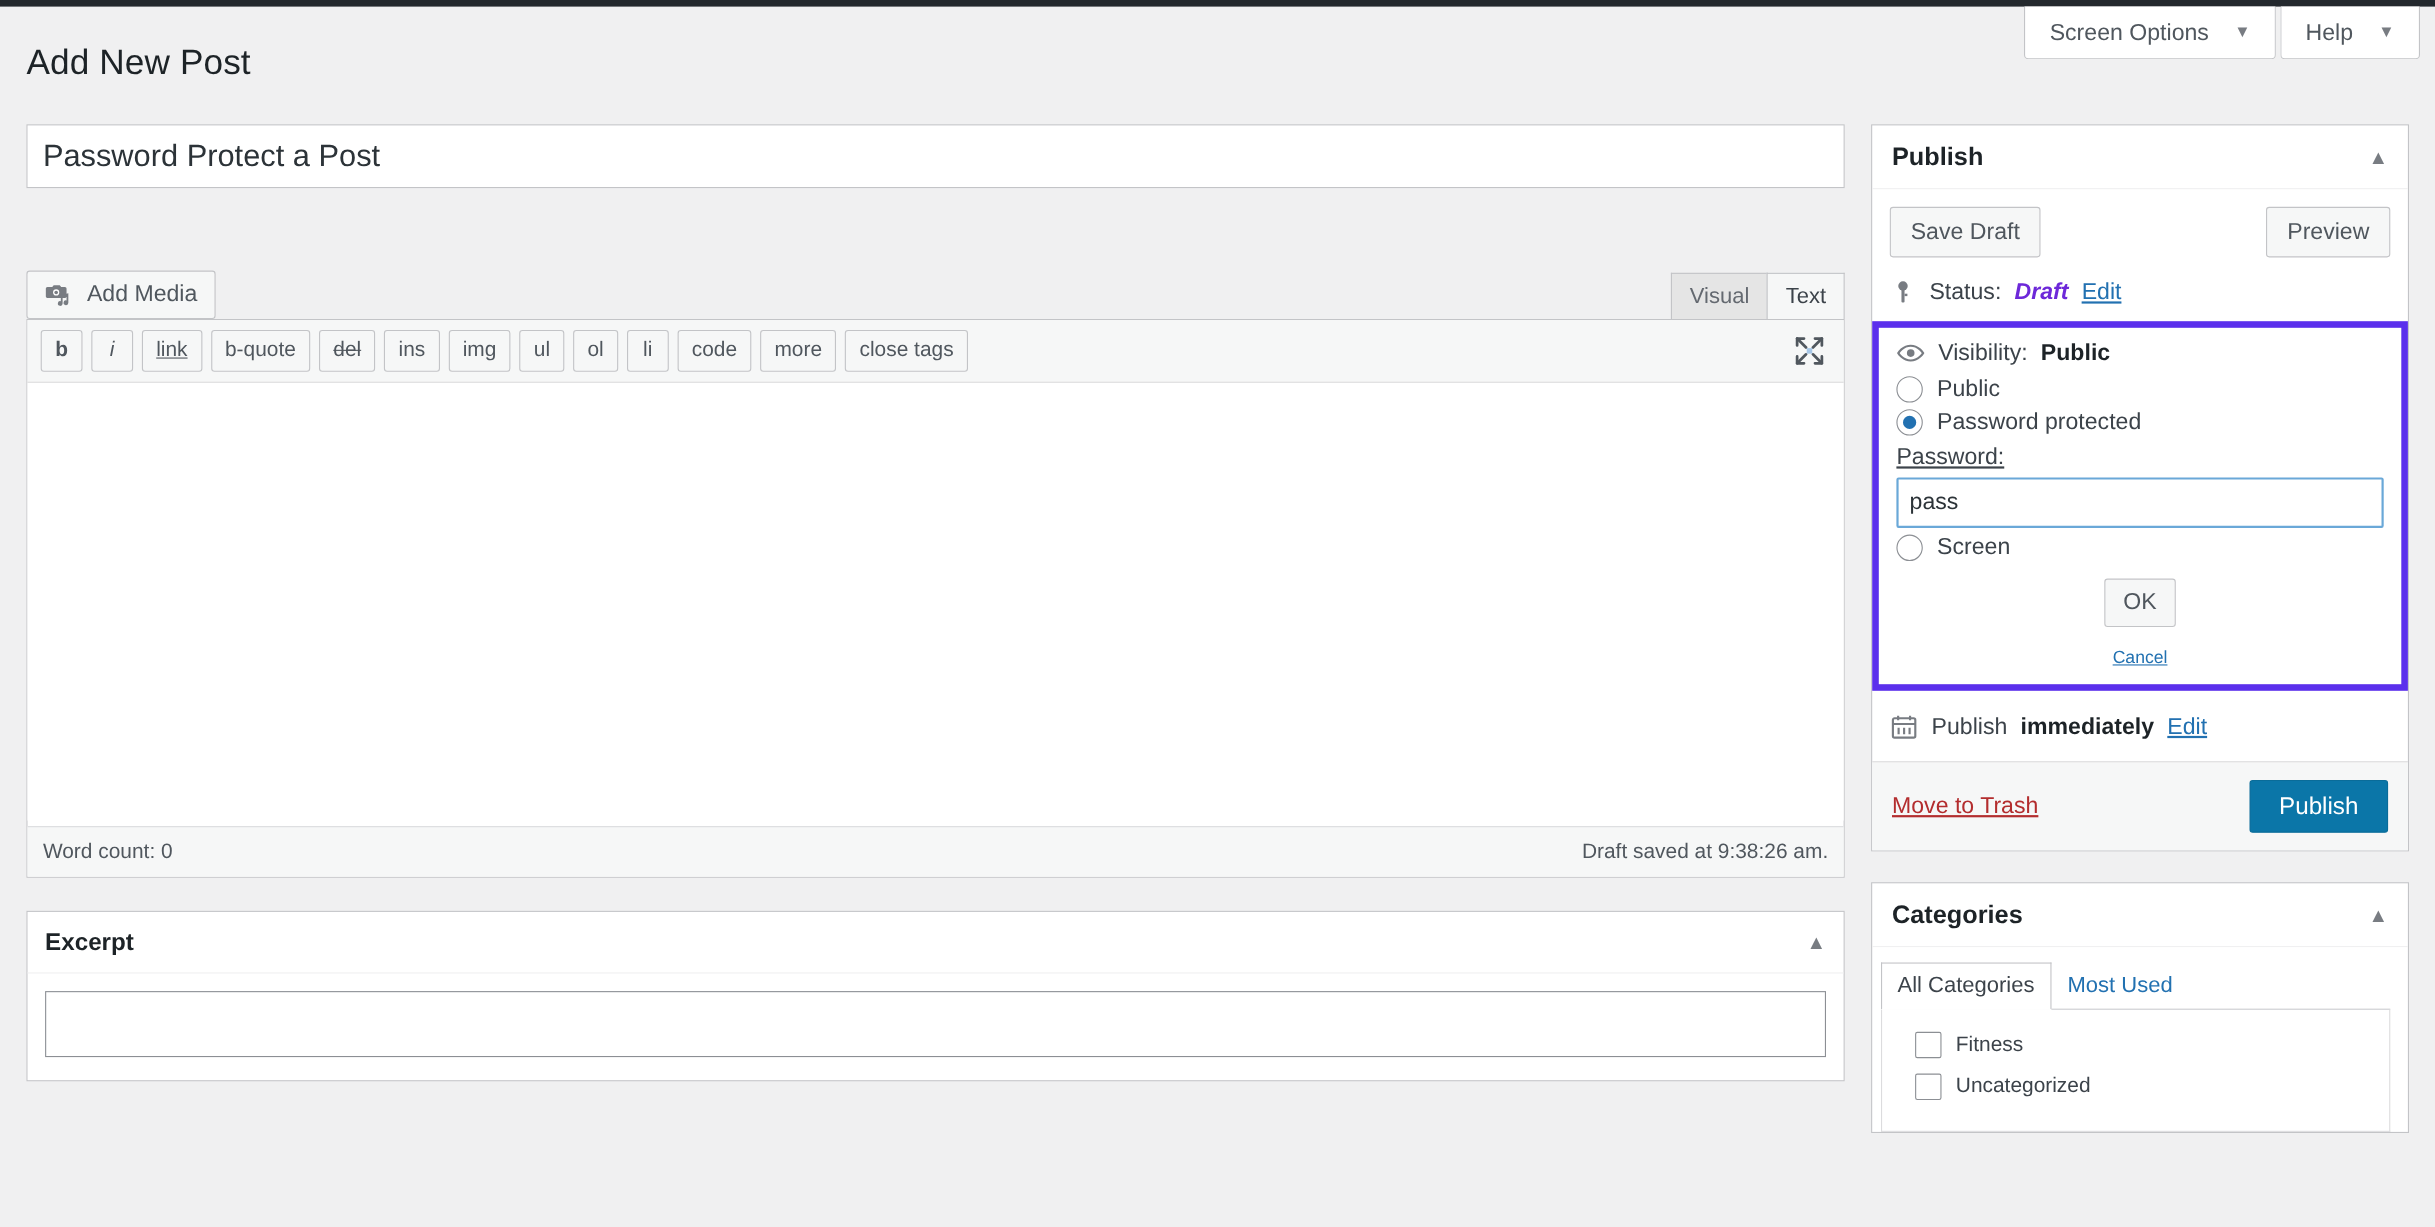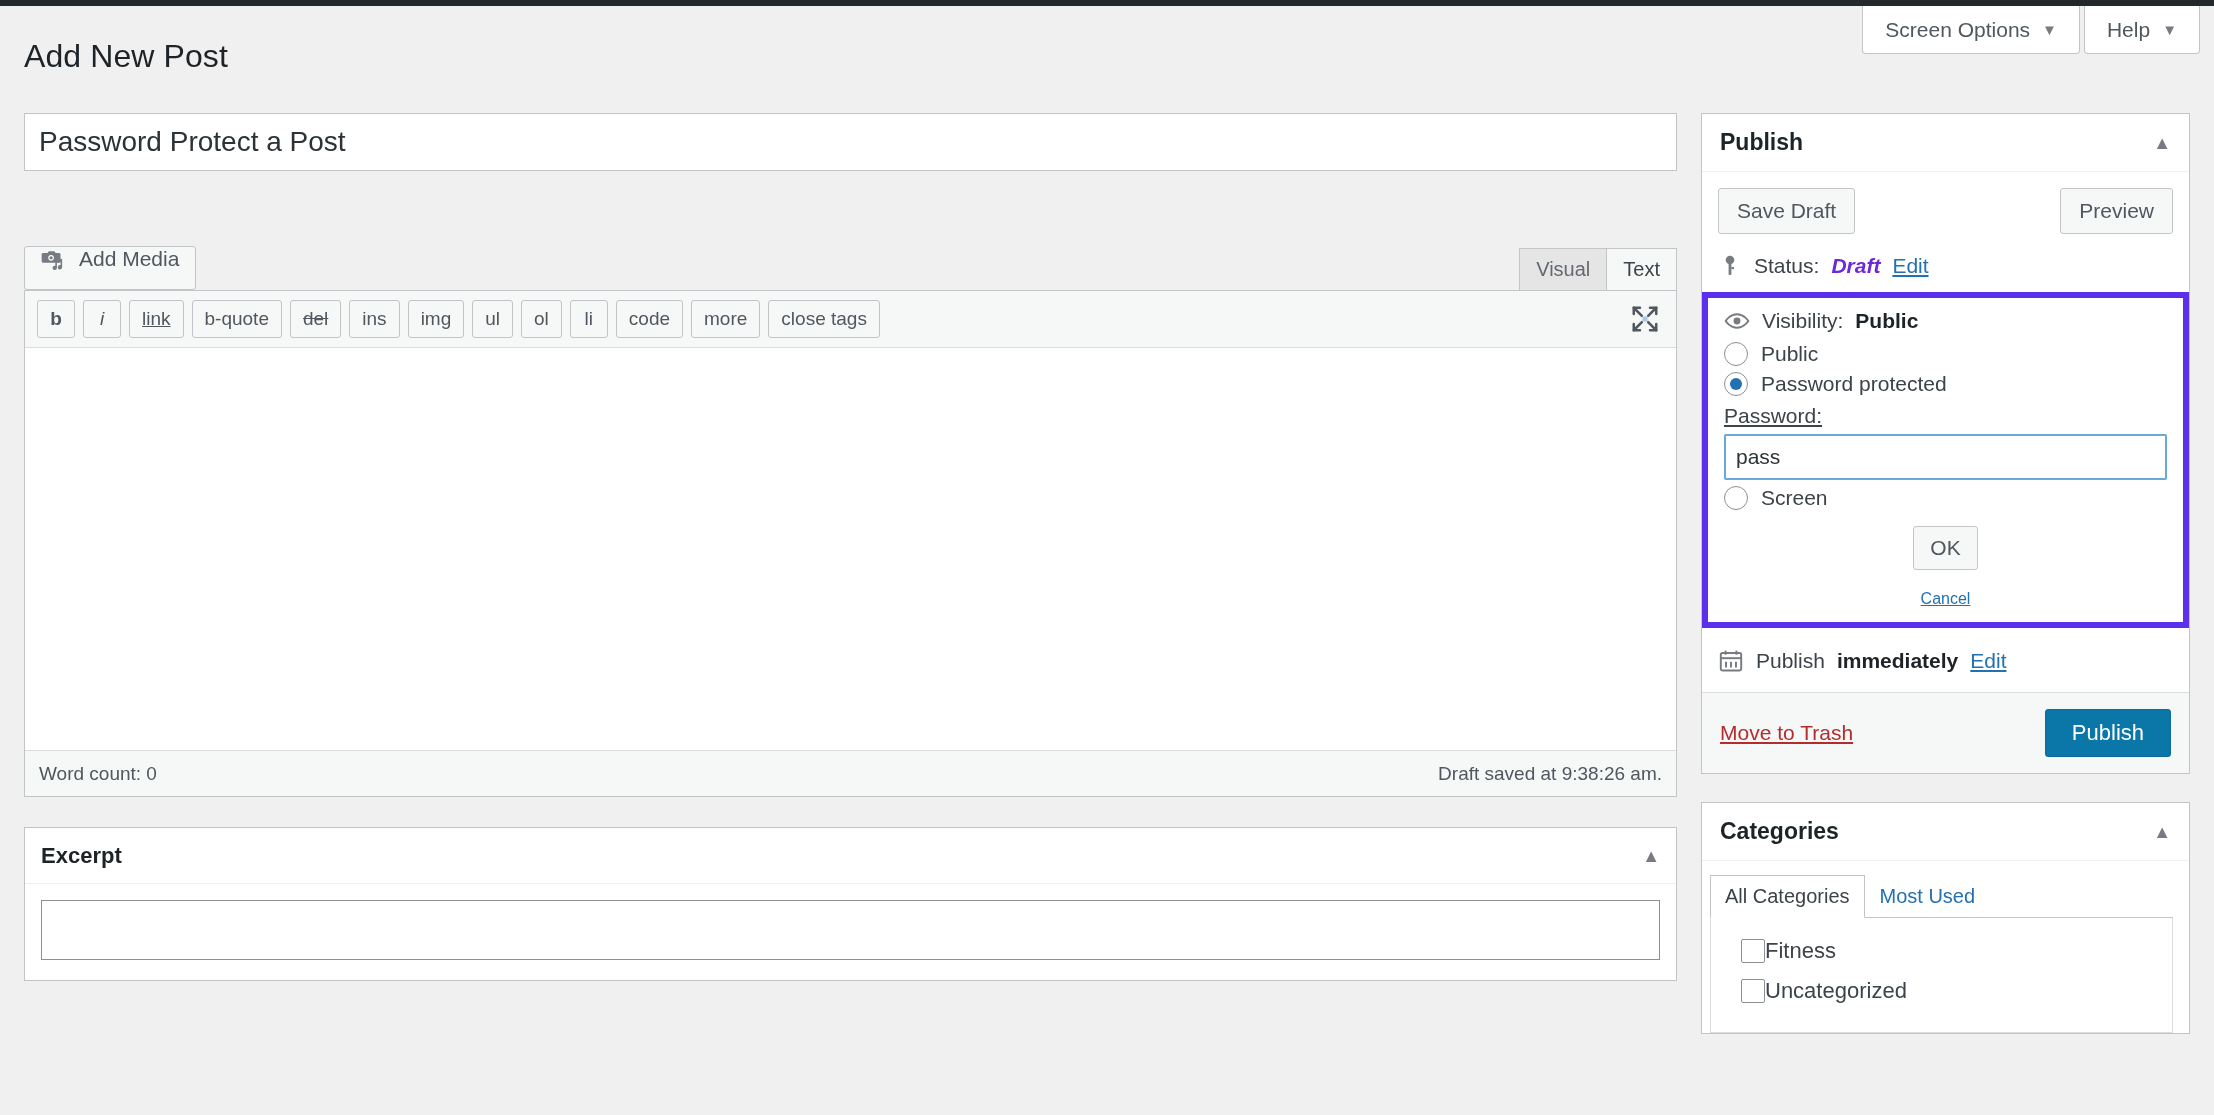--- a/index.html
+++ b/index.html
@@ -36,21 +36,21 @@
   }
   .meta-btn {
     background: #fff;
     border: 1px solid #c3c4c7;
     border-top: none;
     border-radius: 0 0 4px 4px;
     height: 48px;
     padding: 0 22px;
     display: flex;
     align-items: center;
-    gap: 12px;
+    gap: 23px;
     font-size: 21px;
     color: #50575e;
     cursor: pointer;
     white-space: nowrap;
   }
   .meta-btn .caret {
     font-size: 15px;
     color: #787c82;
     line-height: 1;
   }
@@ -104,21 +104,21 @@
     height: 56px;
   }
 
   .add-media-btn {
     background: #f6f7f7;
     border: 1px solid #c3c4c7;
     border-radius: 3px;
     height: 44px;
     padding: 0 16px;
     display: flex;
-    align-items: flex-start;
+    align-items: center;
     gap: 12px;
     font-size: 21px;
     color: #50575e;
     cursor: pointer;
   }
 
   .tabs {
     display: flex;
     align-items: flex-end;
   }
@@ -468,21 +468,22 @@
   }
   .cat-list {
     border: 1px solid #dcdcde;
     border-top: none;
     padding: 14px 16px;
     background: #fff;
   }
   .cat-item {
     display: flex;
     align-items: center;
-    font-size: 22px;
+    gap: 13px;
+    font-size: 19px;
     color: #3c434a;
     margin: 6px 0 14px 14px;
     cursor: pointer;
   }
   .checkbox {
     width: 24px;
     height: 24px;
     border: 1px solid #8c8f94;
     background: #fff;
     border-radius: 2px;

